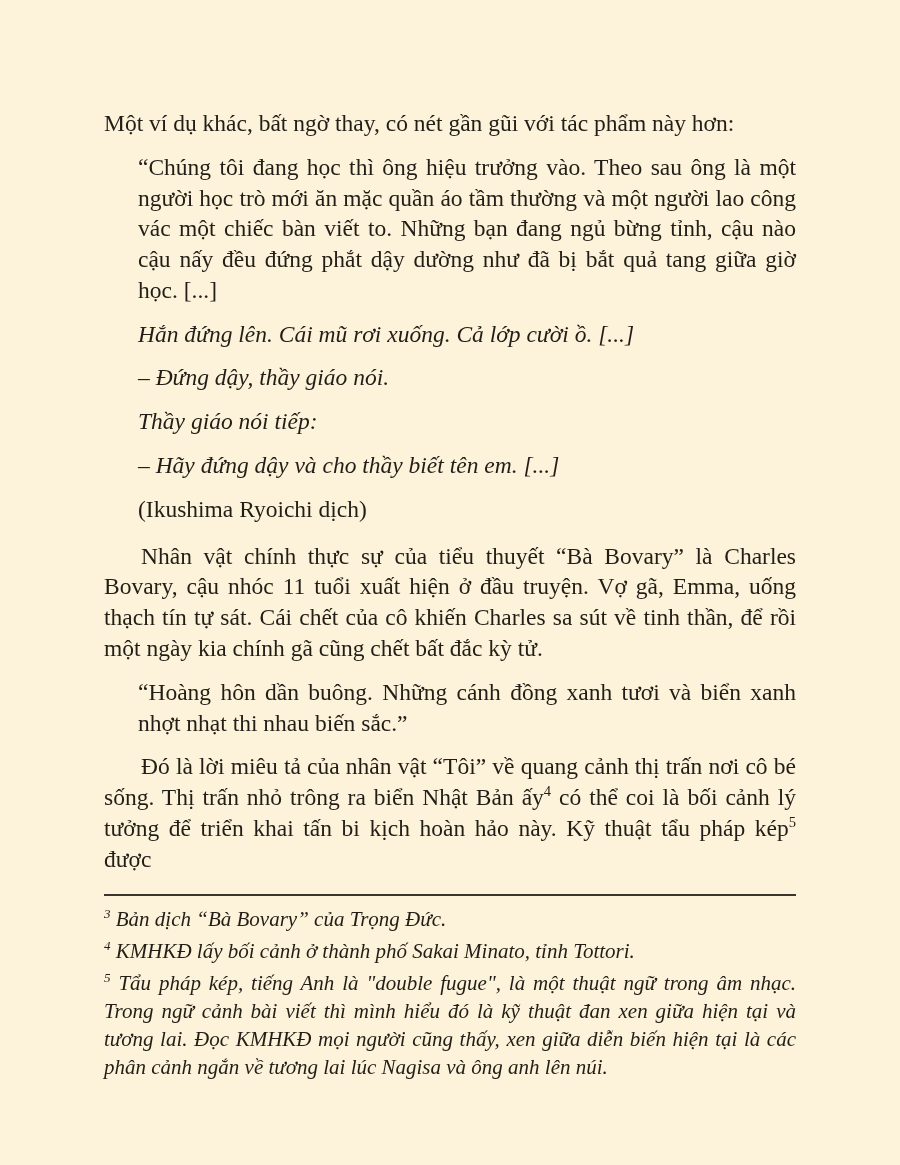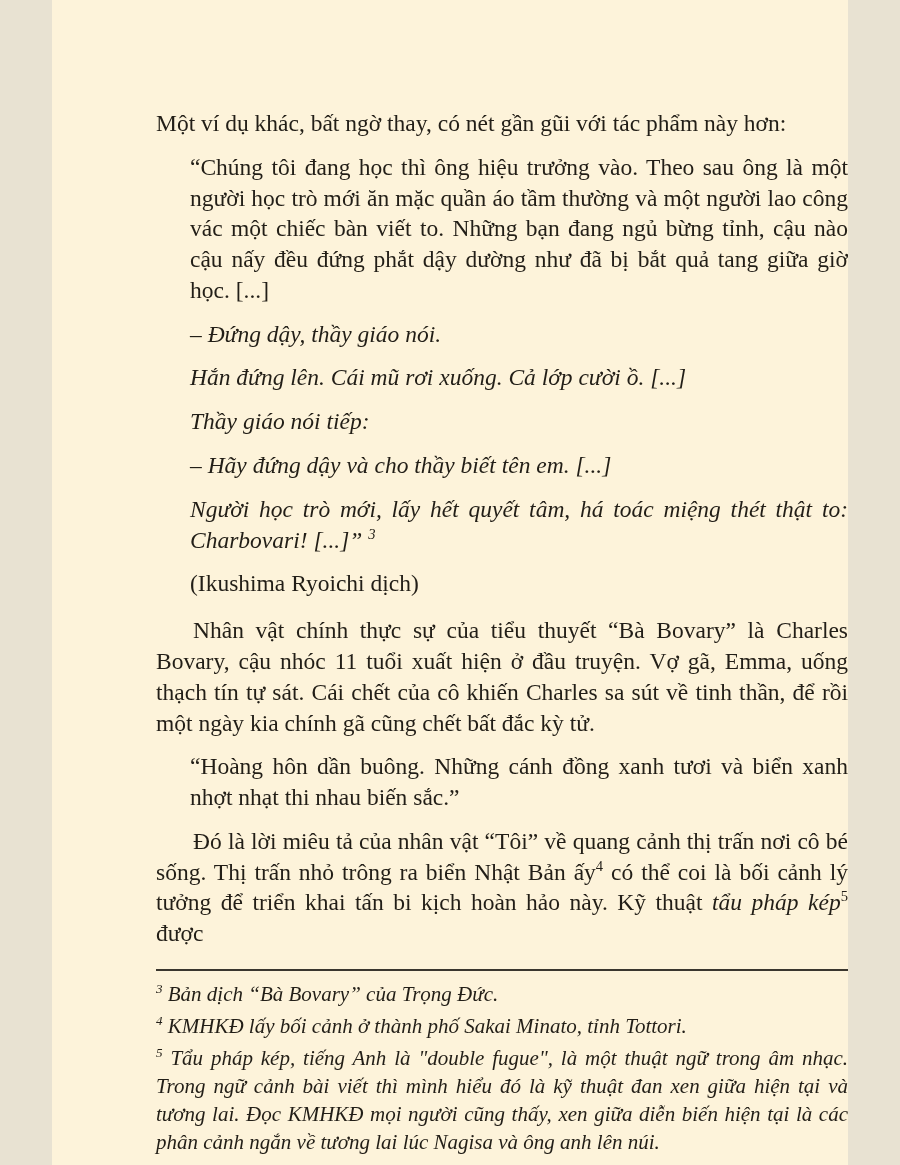--- a/index.html
+++ b/index.html
@@ -2,21 +2,21 @@
 <html lang="vi"><head>
 <meta charset="utf-8">
 <style>
   html, body { margin: 0; padding: 0; }
   body {
     font-family: "Liberation Serif", "DejaVu Serif", serif;
     background: #e8e2d2;
   }
   .page {
     position: relative;
-    width: 796px;
+    width: 900px;
     height: 1165px;
     margin: 0 auto;
     background: #fdf3da;
     color: #221e17;
     overflow: hidden;
   }
   .content {
     position: absolute;
     left: 104px;
     top: 108px;
@@ -34,21 +34,21 @@
   }
   .dialogue {
     margin-left: 34px !important;
     font-style: italic;
   }
   .attribution {
     margin-left: 34px !important;
     margin-bottom: 16px !important;
     font-style: normal;
   }
-  .term-italic { font-style: italic; }
+  .term-italic { }
   sup.fn-ref {
     font-size: 62%;
     line-height: 0;
     vertical-align: super;
   }
   .fn-sep {
     border: none;
     border-top: 2px solid #3a362e;
     margin: 20px 0 10px 0;
     width: 100%;
@@ -65,29 +65,28 @@
 </head>
 <body>
 
 <div class="page">
   <div class="content">
 
     <p>Một ví dụ khác, bất ngờ thay, có nét gần gũi với tác phẩm này hơn:</p>
 
     <p class="quoted">“Chúng tôi đang học thì ông hiệu trưởng vào. Theo sau ông là một người học trò mới ăn mặc quần áo tầm thường và một người lao công vác một chiếc bàn viết to. Những bạn đang ngủ bừng tỉnh, cậu nào cậu nấy đều đứng phắt dậy dường như đã bị bắt quả tang giữa giờ học. [...]</p>
 
+    <p class="dialogue">Hắn đứng lên. Cái mũ rơi xuống. Cả lớp cười ồ. [...]</p>
+
     <p class="dialogue">– Đứng dậy, thầy giáo nói.</p>
-
-    <p class="dialogue">Hắn đứng lên. Cái mũ rơi xuống. Cả lớp cười ồ. [...]</p>
 
     <p class="dialogue">Thầy giáo nói tiếp:</p>
 
     <p class="dialogue">– Hãy đứng dậy và cho thầy biết tên em. [...]</p>
 
-    <p class="dialogue"><span>Người học trò mới, lấy hết quyết tâm, há toác miệng thét thật to: Charbovari! [...]” </span><sup class="fn-ref">3</sup></p>
 
     <p class="attribution">(Ikushima Ryoichi dịch)</p>
 
     <p class="para-indent">Nhân vật chính thực sự của tiểu thuyết “Bà Bovary” là Charles Bovary, cậu nhóc 11 tuổi xuất hiện ở đầu truyện. Vợ gã, Emma, uống thạch tín tự sát. Cái chết của cô khiến Charles sa sút về tinh thần, để rồi một ngày kia chính gã cũng chết bất đắc kỳ tử.</p>
 
     <p class="quoted">“Hoàng hôn dần buông. Những cánh đồng xanh tươi và biển xanh nhợt nhạt thi nhau biến sắc.”</p>
 
     <p class="para-indent"><span>Đó là lời miêu tả của nhân vật “Tôi” về quang cảnh thị trấn nơi cô bé sống. Thị trấn nhỏ trông ra biển Nhật Bản ấy</span><sup class="fn-ref">4</sup><span> có thể coi là bối cảnh lý tưởng để triển khai tấn bi kịch hoàn hảo này. Kỹ thuật </span><span class="term-italic">tẩu pháp kép</span><sup class="fn-ref">5</sup><span> được</span></p>
 
     <hr class="fn-sep">

